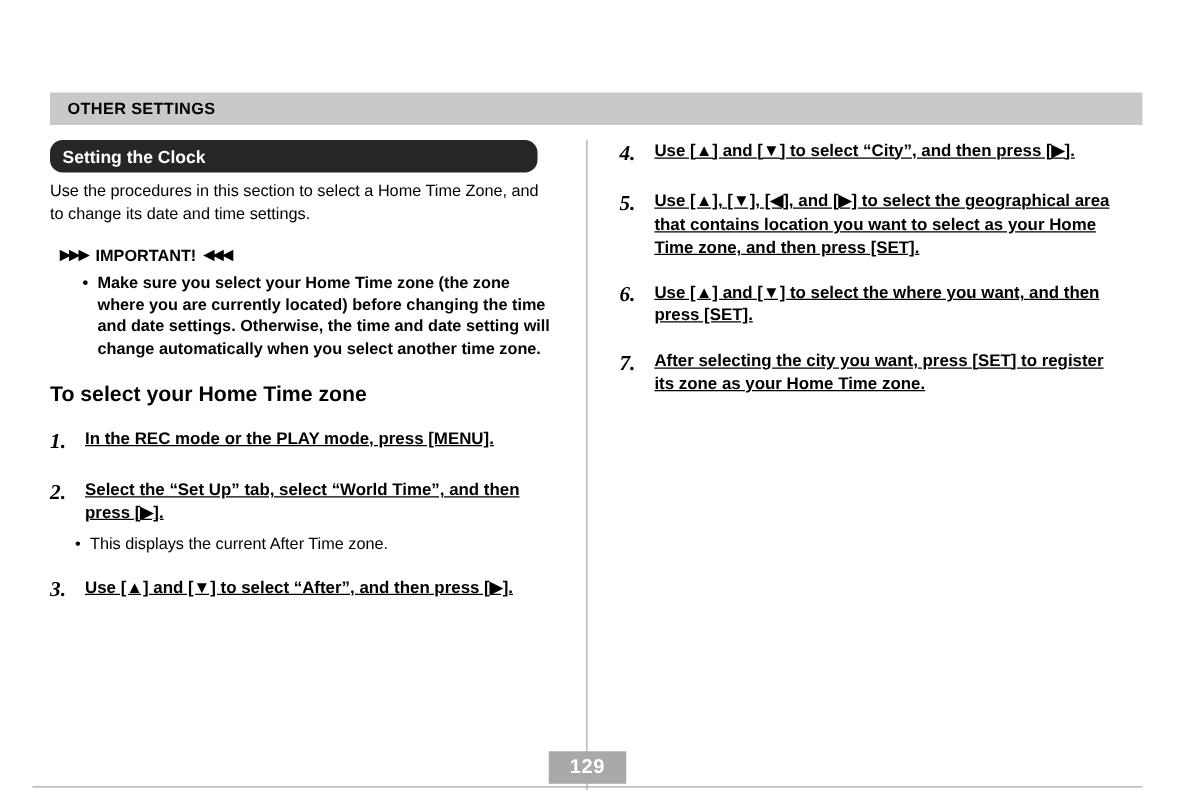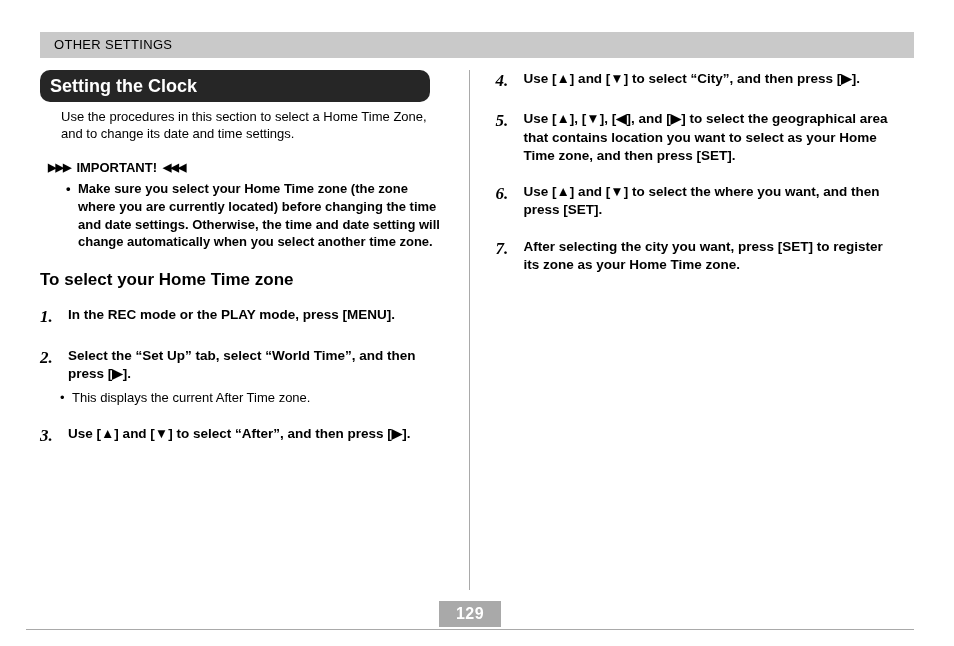--- a/index.html
+++ b/index.html
@@ -10,51 +10,51 @@
     background: #fff;
     position: relative;
     padding: 32px 40px 20px 40px;
     font-size: 13.5px;
     line-height: 1.35;
     color: #000;
   }
   .header-bar {
     background: #c9c9c9;
     padding: 4px 8px 4px 14px;
-    font-weight: normal;
+    font-weight: bold;
     font-size: 13px;
     letter-spacing: 0.3px;
     margin-bottom: 12px;
+    margin-top: 42px;
   }
   .columns {
     display: flex;
     gap: 0;
     height: 520px;
   }
   .col {
     flex: 1;
     padding: 0 16px 0 0;
   }
   .col.left { padding-right: 26px; }
   .col.right { padding-left: 26px; border-left: 1px solid #a9a9a9; }
   .section-pill {
     display: inline-block;
     background: #262626;
     color: #fff;
     font-weight: bold;
     padding: 4px 14px 4px 10px;
     border-radius: 10px;
-    font-size: 18px;
+    font-size: 14px;
     margin-bottom: 6px;
     min-width: 390px;
   }
   .intro {
     margin-bottom: 16px;
     font-size: 13px;
-    margin-left: 21px;
   }
   .important-row {
     margin: 14px 0 4px 8px;
     font-weight: bold;
     font-size: 13px;
     display: flex;
     align-items: center;
     gap: 6px;
   }
   .arrow-deco {
@@ -102,20 +102,21 @@
     font-style: italic;
     font-weight: bold;
     font-size: 17px;
     min-width: 20px;
     font-family: "Times New Roman", serif;
   }
   .step-body {
     font-weight: bold;
     font-size: 13.5px;
     flex: 1;
+    text-decoration: underline;
   }
   .footer {
     position: absolute;
     bottom: 16px;
     left: 26px;
     right: 40px;
   }
   .page-num-box {
     width: 62px;
     text-align: center;

